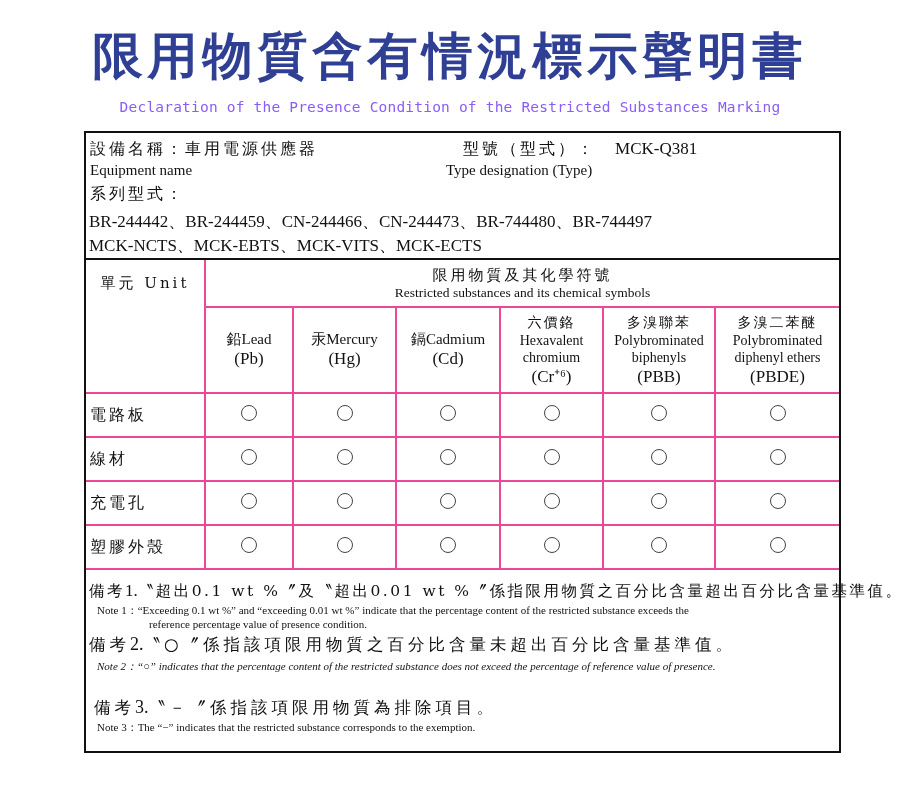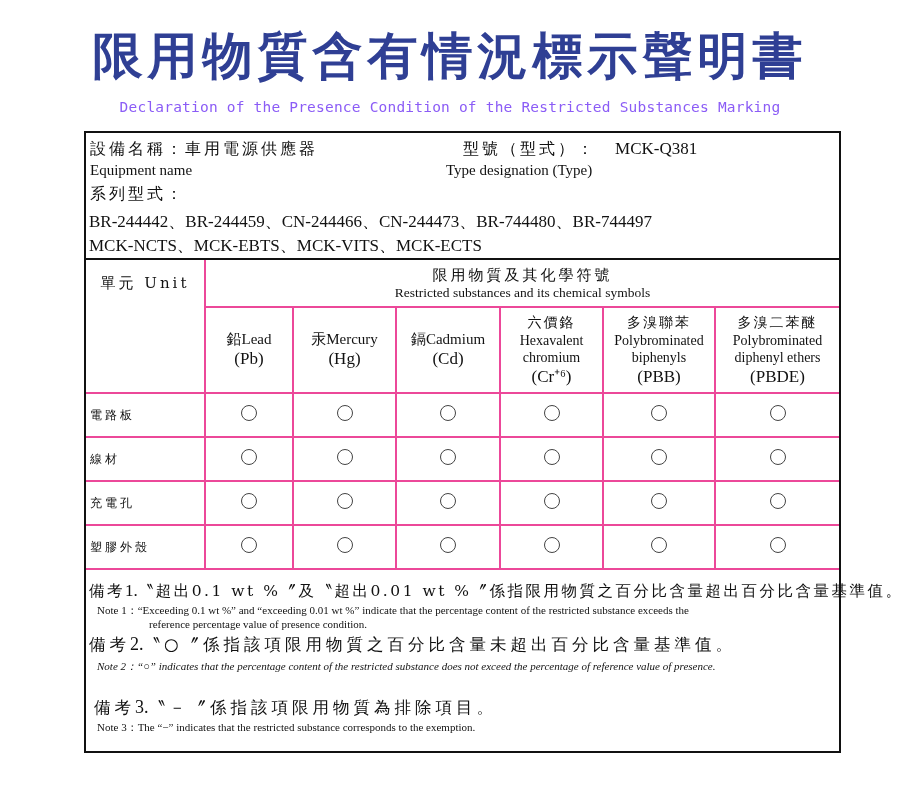--- a/index.html
+++ b/index.html
@@ -27,21 +27,21 @@
   table.grid tr:first-child td { border-top: none; }
   table.grid td:first-child { border-left: none; }
   table.grid td:last-child { border-right: none; }
   .hdr-zh { font-family: "DejaVu Serif", serif; font-size: 15px; letter-spacing: 3px; display: block; }
   .hdr-en { font-size: 13.5px; display: block; }
   .sub-zh { font-family: "DejaVu Serif", serif; font-size: 14px; letter-spacing: 2px; display: block; }
   .sub-en { font-size: 14px; display: block; line-height: 17px; }
   .sym { font-size: 17px; display: block; line-height: 21px; }
   .unit-cell { vertical-align: top !important; padding-top: 14px !important; font-size: 15px; }
   .row-label { text-align: left !important; padding-left: 4px !important;
-               font-family: "DejaVu Serif", serif !important; font-size: 12px; letter-spacing: 3px; }
+               font-family: "DejaVu Serif", serif !important; font-size: 16px; letter-spacing: 3px; }
   .mark { display: inline-block; width: 14px; height: 14px; border: 1px solid #444; border-radius: 50%; }
 
   .notes { position: absolute; left: 0; top: 437px; width: 602px; height: 181px; }
   .notes .n { position: absolute; white-space: nowrap; }
   .note-zh { font-size: 15.5px; letter-spacing: 2.5px; }
   .note-zh .num { font-family: "Liberation Serif", serif; font-size: 17px; letter-spacing: 0; }
   .note-en { font-family: "Liberation Serif", serif; font-size: 11px; }
 </style>
 </head>
 <body>

